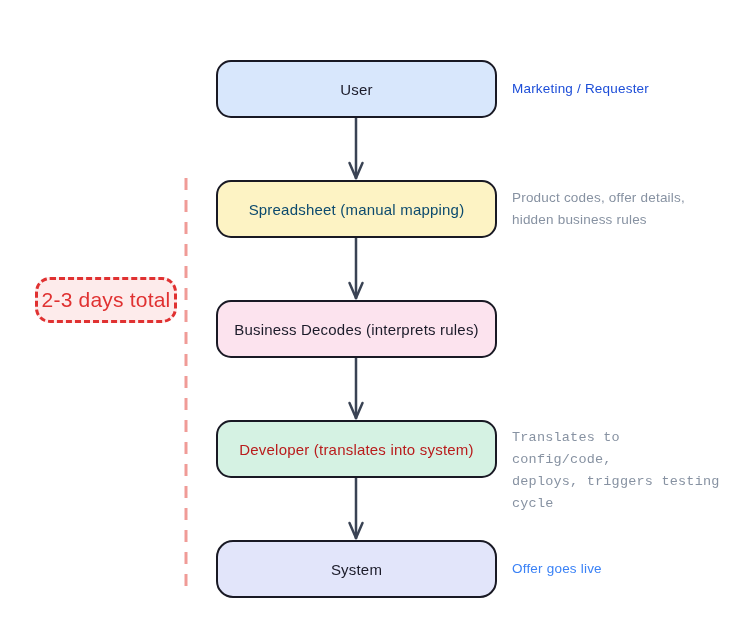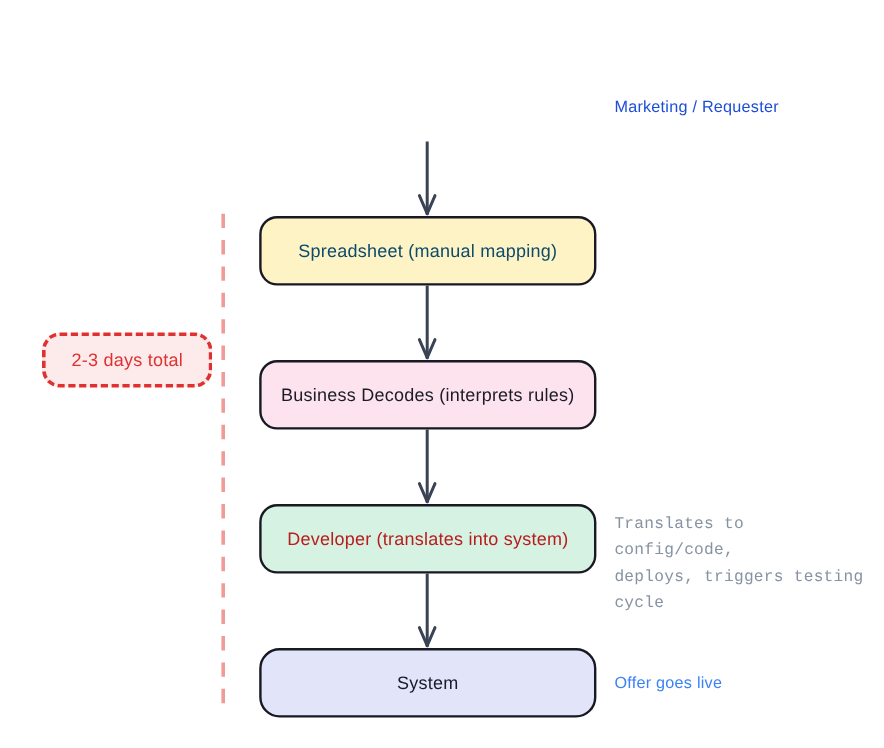--- a/index.html
+++ b/index.html
@@ -49,49 +49,54 @@
     top: 277px;
     width: 142px;
     height: 46px;
     box-sizing: border-box;
     border-width: 3px;
     border-style: dashed;
     border-radius: 15px;
     display: flex;
     align-items: center;
     justify-content: center;
-    font-size: 15px;
+    font-size: 21px;
     letter-spacing: 0.2px;
     font-weight: 500;
   }
 </style>
 </head>
 <body>
 
 <div class="canvas">
 
   <svg class="timeline-svg" viewBox="0 0 12 414" style="color: rgb(240, 155, 151);">
     <line x1="6" y1="0" x2="6" y2="414" stroke="currentColor" stroke-width="3" stroke-dasharray="12 10"></line>
   </svg>
 
   <div class="duration-badge" style="border-color: rgb(224, 49, 49); background-color: rgb(253, 235, 235);">
     <span style="color: rgb(224, 49, 49);">2-3 days total</span>
   </div>
 
+  <div class="node" style="top: 60px; background-color: rgb(216, 231, 252); border-color: rgb(25, 25, 36);">
+    <span class="node-label" style="color: rgb(27, 27, 41);">User</span>
+  </div>
   <div class="annotation" style="top: 78px; color: #1d4ed8;">Marketing / Requester</div>
 
   <svg class="arrow-svg" style="top: 118px; color: rgb(58, 67, 84);" viewBox="0 0 24 62">
     <line x1="12" y1="0" x2="12" y2="60" stroke="currentColor" stroke-width="2.5" stroke-linecap="round"></line>
     <line x1="5.5" y1="45" x2="12" y2="60" stroke="currentColor" stroke-width="2.5" stroke-linecap="round"></line>
     <line x1="18.5" y1="45" x2="12" y2="60" stroke="currentColor" stroke-width="2.5" stroke-linecap="round"></line>
   </svg>
 
   <div class="node" style="top: 180px; background-color: rgb(253, 243, 196); border-color: rgb(25, 25, 36);">
     <span class="node-label" style="color: #0c4a6e;">Spreadsheet (manual mapping)</span>
   </div>
+  <div class="annotation" style="top: 187px; color: rgb(135, 146, 162);">Product codes, offer details,
+hidden business rules</div>
 
   <svg class="arrow-svg" style="top: 238px; color: rgb(58, 67, 84);" viewBox="0 0 24 62">
     <line x1="12" y1="0" x2="12" y2="60" stroke="currentColor" stroke-width="2.5" stroke-linecap="round"></line>
     <line x1="5.5" y1="45" x2="12" y2="60" stroke="currentColor" stroke-width="2.5" stroke-linecap="round"></line>
     <line x1="18.5" y1="45" x2="12" y2="60" stroke="currentColor" stroke-width="2.5" stroke-linecap="round"></line>
   </svg>
 
   <div class="node" style="top: 300px; background-color: rgb(252, 227, 238); border-color: rgb(25, 25, 36);">
     <span class="node-label" style="color: rgb(27, 27, 41);">Business Decodes (interprets rules)</span>
   </div>

